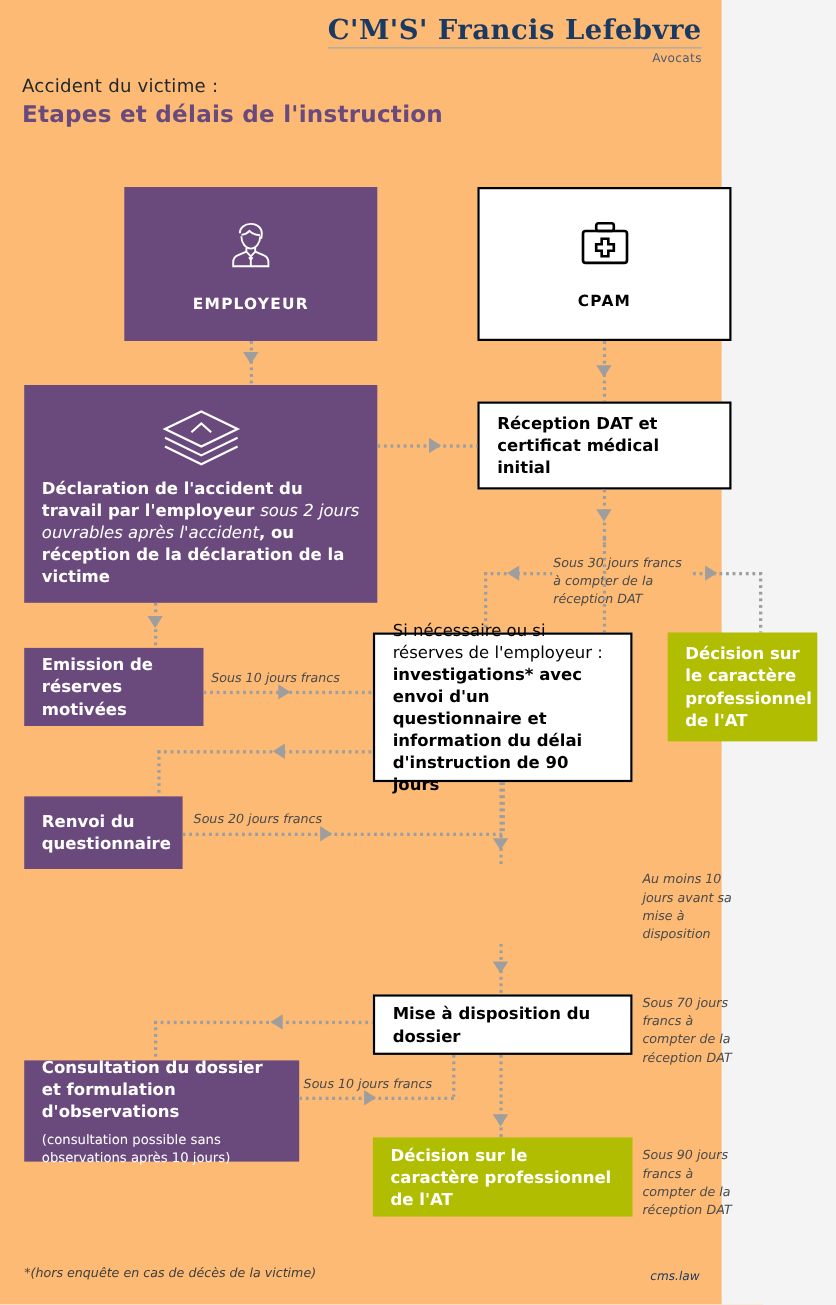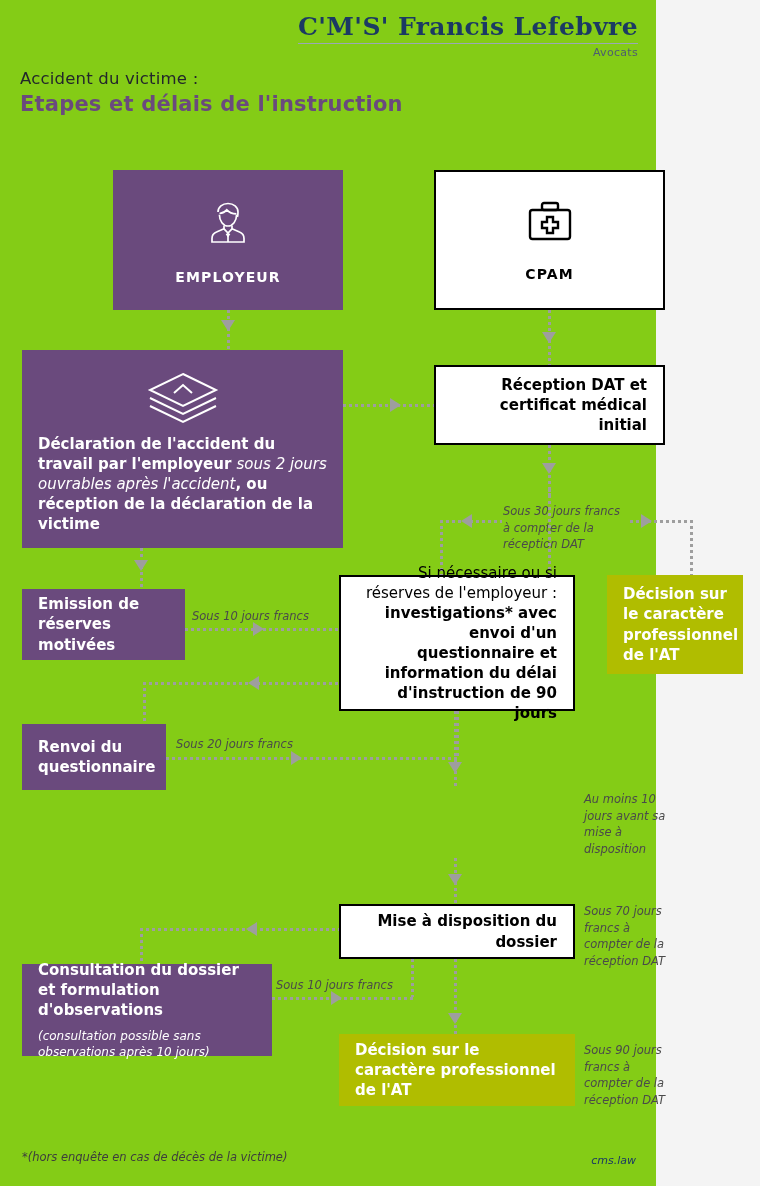--- a/index.html
+++ b/index.html
@@ -2,46 +2,46 @@
 <html><head>
 <meta charset="utf-8">
 <style>
   * { box-sizing: border-box; margin: 0; padding: 0; }
   html, body {
     width: 760px; height: 1186px;
     background: #f4f4f4;
     font-family: "DejaVu Sans", "Liberation Sans", sans-serif;
     overflow: hidden;
   }
-  #page { position: relative; width: 656px; height: 1186px; background: #84cc16; }
+  #page { position: relative; width: 656px; height: 1186px; background: #fdba74; }
 
   
   .logo-wrap { position: absolute; right: 18px; top: 14px; text-align: right; }
   .logo-main {
     font-family: "DejaVu Serif", "Liberation Serif", serif;
     font-size: 25px; font-weight: bold; color: #1b3a63;
     letter-spacing: .4px; line-height: 1.05; white-space: nowrap;
   }
   .logo-rule { height: 1px; background: #9aa7b6; margin: 3px 0 2px 0; }
   .logo-sub { font-size: 11px; color: #4d5d70; letter-spacing: .3px; }
 
   .title-block { position: absolute; left: 20px; top: 68px; }
   .title-line1 { font-size: 16.5px; color: #23272b; letter-spacing: .2px; line-height: 1.35; }
   .title-line2 { font-size: 21px; color: #6a4a7d; font-weight: bold; letter-spacing: .2px; line-height: 1.35; }
 
   
   .box { position: absolute; }
   .box-purple { background: #6a4a7d; color: #ffffff; }
   .box-green  { background: #b0bd00; color: #ffffff; }
-  .box-white  { background: #ffffff; color: #000000; border: 2px solid #000000; text-align: right; }
+  .box-white  { background: #ffffff; color: #000000; border: 2px solid #000000; }
   .box-pad { padding: 14px 16px; }
   .box-text { font-size: 15px; font-weight: bold; line-height: 1.34; }
   .box-text .reg { font-weight: normal; }
   .box-text .ital { font-weight: normal; font-style: italic; }
-  .box-sub-ital { font-size: 12px; font-style: italic; font-weight: normal; line-height: 1.34; margin-top: 7px; }
+  .box-sub-ital { font-size: 12px; font-weight: normal; line-height: 1.34; margin-top: 7px; }
   .center-v { display: flex; flex-direction: column; justify-content: center; height: 100%; }
 
   .icon-box { display: flex; flex-direction: column; align-items: center; justify-content: center; height: 100%; }
   .icon-label { font-size: 14px; font-weight: bold; letter-spacing: 1.1px; margin-top: 14px; }
 
   
   .dv { position: absolute; width: 3px; background-image: linear-gradient(to bottom, #9e9e9e 50%, transparent 50%); background-size: 3px 6px; }
   .dh { position: absolute; height: 3px; background-image: linear-gradient(to right, #9e9e9e 50%, transparent 50%); background-size: 6px 3px; }
   .arrow { position: absolute; width: 0; height: 0; }
   .arrow-down  { border-left: 7px solid transparent; border-right: 7px solid transparent; border-top: 11px solid #9e9e9e; }

